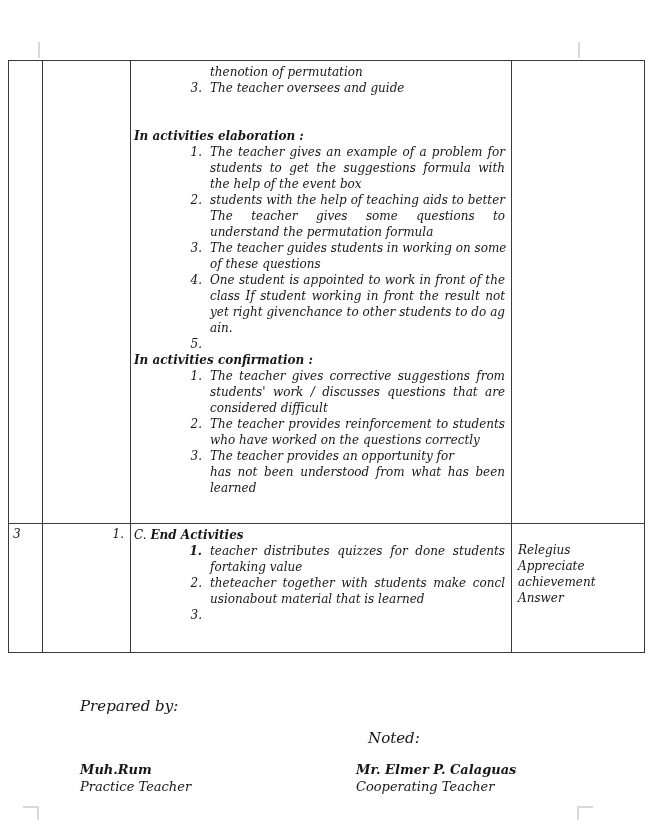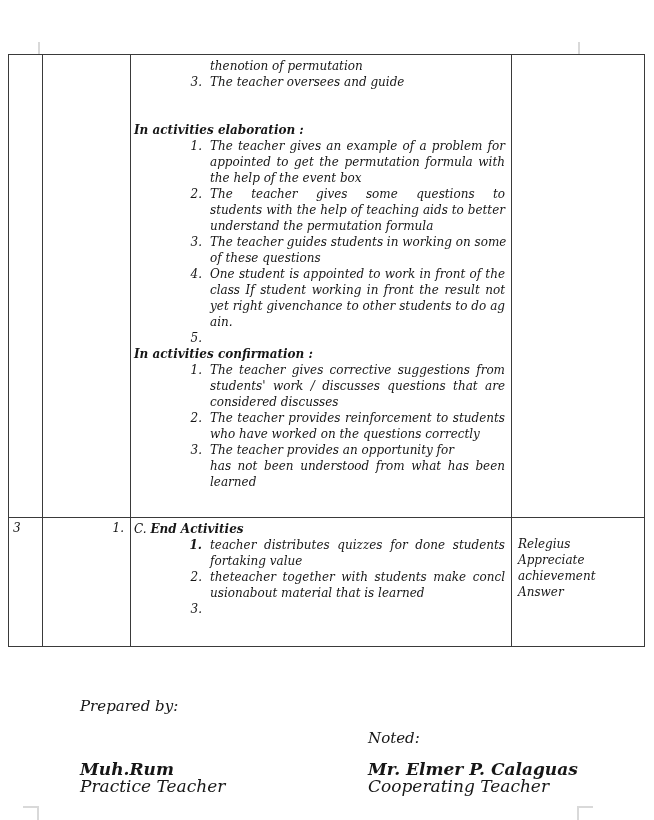--- a/index.html
+++ b/index.html
@@ -3,21 +3,21 @@
 <meta charset="utf-8">
 <style>
   html,body{margin:0;padding:0;background:#ffffff;}
   .page{
     position:relative;width:654px;height:820px;background:#ffffff;
     font-family:"DejaVu Serif","Liberation Serif",serif;
     font-style:italic;color:#161616;overflow:hidden;
   }
   
   .lp-table{
-    position:absolute;left:8px;top:54px;width:637px;height:593px;
+    position:absolute;left:8px;top:60px;width:637px;height:593px;
     display:grid;grid-template-columns:34px 88px 381px 1fr;grid-template-rows:463px 1fr;
     border:1.5px solid #3a3a3a;box-sizing:border-box;background:#fff;
   }
   .cell{border-right:1.5px solid #3a3a3a;box-sizing:border-box;overflow:hidden;
         font-size:12px;line-height:16px;}
   .cell.last-col{border-right:none;}
   .cell.row1{border-bottom:1.5px solid #3a3a3a;}
   .c3{padding:3px 6px 0 3px;}
   .hd{font-weight:bold;white-space:nowrap;}
   .sp32{height:32px;}
@@ -26,21 +26,21 @@
   .num.nb{font-weight:bold;}
   .txt{flex:1;margin-left:8px;min-width:0;}
   .line{white-space:nowrap;}
   .line.j{text-align:justify;text-align-last:justify;}
   .r2c1{padding:2px 0 0 4px;}
   .r2c2{padding:2px 6px 0 0;text-align:right;}
   .r2c4{padding:18px 4px 0 6px;}
   .bold{font-weight:bold;}
   
   .flabel{position:absolute;font-size:15px;line-height:17px;}
-  .sig{position:absolute;font-size:17px;line-height:17px;font-style:italic;}
+  .sig{position:absolute;font-size:13px;line-height:17px;font-style:italic;}
   .sig .name{font-weight:bold;}
   
   .mark{position:absolute;background:#d9d9d9;}
 </style>
 </head>
 <body>
 
 <div class="page">
 
   <div class="mark" style="left:38px;top:42px;width:2px;height:16px;"></div>
@@ -70,29 +70,29 @@
           </div>
         </div>
       <div class="sp32"></div>
       <div>
         <div class="hd">In activities elaboration :</div>
         <div>
             <div class="li">
               <div class="num">1.</div>
               <div class="txt">
                 <div class="line j">The teacher gives an example of a problem for</div>
-                <div class="line j">appointed to get the permutation formula with</div>
+                <div class="line j">students to get the suggestions formula with</div>
                 <div class="line">the help of the event box</div>
               </div>
             </div>
             <div class="li">
               <div class="num">2.</div>
               <div class="txt">
+                <div class="line j">students with the help of teaching aids to better</div>
                 <div class="line j">The teacher gives some questions to</div>
-                <div class="line j">students with the help of teaching aids to better</div>
                 <div class="line">understand the permutation formula</div>
               </div>
             </div>
             <div class="li">
               <div class="num">3.</div>
               <div class="txt">
                 <div class="line j">The teacher guides students in working on some</div>
                 <div class="line">of these questions</div>
               </div>
             </div>
@@ -111,21 +111,21 @@
           </div>
       </div>
       <div>
         <div class="hd">In activities confirmation :</div>
         <div>
             <div class="li">
               <div class="num">1.</div>
               <div class="txt">
                 <div class="line j">The teacher gives corrective suggestions from</div>
                 <div class="line j">students' work / discusses questions that are</div>
-                <div class="line">considered discusses</div>
+                <div class="line">considered difficult</div>
               </div>
             </div>
             <div class="li">
               <div class="num">2.</div>
               <div class="txt">
                 <div class="line j">The teacher provides reinforcement to students</div>
                 <div class="line">who have worked on the questions correctly</div>
               </div>
             </div>
             <div class="li">
@@ -174,18 +174,18 @@
 
   </div>
 
   <div class="flabel" style="left:80px;top:698px;">Prepared by:</div>
   <div class="flabel" style="left:368px;top:730px;">Noted:</div>
 
   <div class="sig" style="left:80px;top:761px;">
     <div class="name">Muh.Rum</div>
     <div>Practice Teacher</div>
   </div>
-  <div class="sig" style="left:368px;top:761px;">
+  <div class="sig" style="left:356px;top:761px;">
     <div class="name">Mr. Elmer P. Calaguas</div>
     <div>Cooperating Teacher</div>
   </div>
 
 </div>
 
 </body></html>

